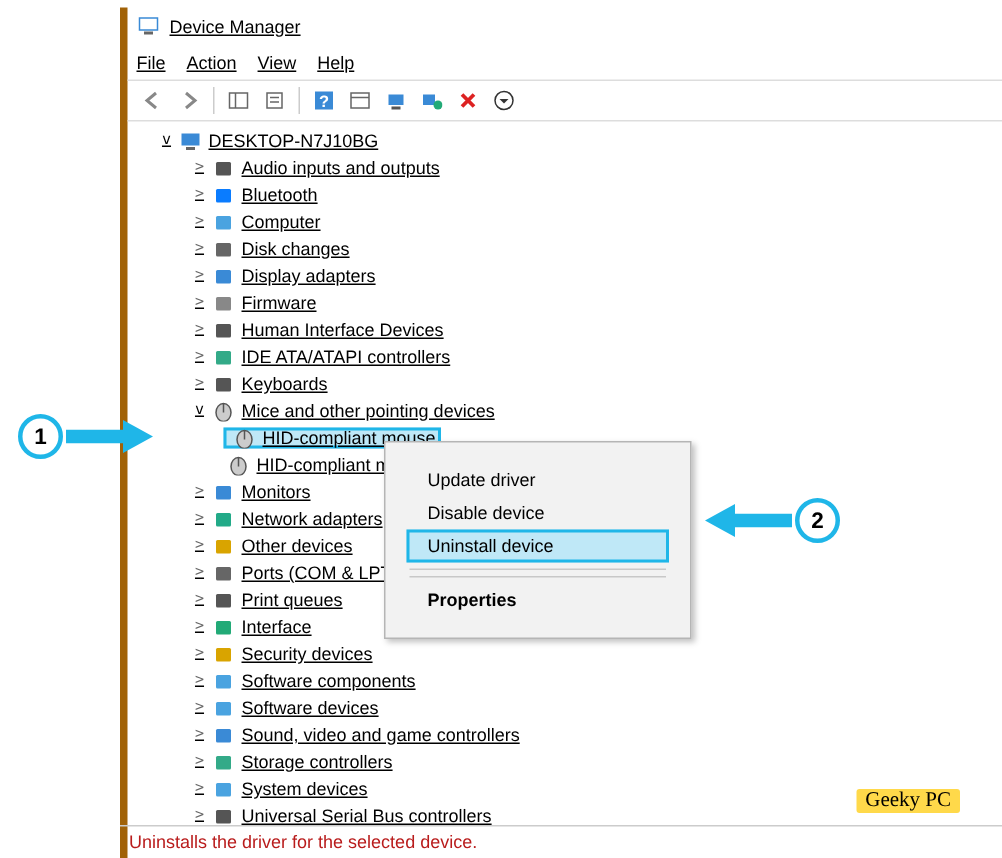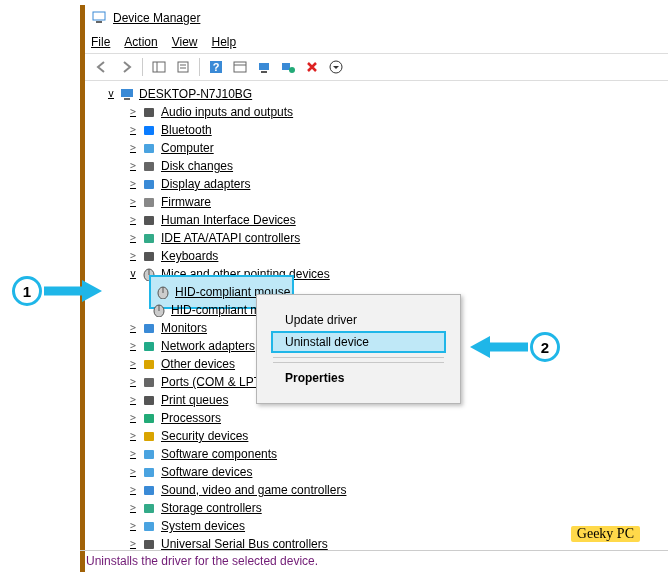--- a/index.html
+++ b/index.html
@@ -23,22 +23,22 @@
   .toolbar .tb-btn { width: 22px; height: 22px; display: flex; align-items: center; justify-content: center; border: 1px solid transparent; }
   .toolbar .sep { width: 1px; height: 18px; background: #ccc; margin: 0 3px; }
   .tree { padding: 4px 2px 4px 8px; overflow: hidden; position: relative; }
   .node { display: flex; align-items: center; height: 18px; line-height: 18px; white-space: nowrap; }
   .node .caret { width: 12px; text-align: center; color: #666; font-size: 10px; font-family: monospace; }
   .node .caret.exp { color: #000; }
   .node .ico { width: 16px; height: 16px; margin: 0 4px 0 2px; display: inline-flex; align-items: center; justify-content: center; }
   .lvl1 { padding-left: 12px; }
   .lvl2 { padding-left: 34px; }
   .lvl3 { padding-left: 56px; }
-  .sel-box { border: 2px solid #1fb6e8; background: #bfe8f7; padding: 0 2px; display: inline-flex; align-items: center; height: 34px; }
-  .status { position: absolute; left: 80px; right: 0; bottom: 0; height: 22px; border-top: 1px solid #ccc; padding: 3px 6px; font-size: 12px; color: #701a75; }
+  .sel-box { border: 2px solid #1fb6e8; background: #bfe8f7; padding: 0 2px; display: inline-flex; align-items: center; height: 14px; }
+  .status { position: absolute; left: 80px; right: 0; bottom: 0; height: 22px; border-top: 1px solid #ccc; padding: 3px 6px; font-size: 12px; color: #b91c1c; }
   .ctxmenu { position: absolute; left: 256px; top: 294px; width: 205px; background: #f2f2f2; border: 1px solid #b5b5b5; box-shadow: 2px 2px 4px rgba(0,0,0,0.25); padding: 14px; }
   .ctxmenu .mi { padding: 4px 14px 4px 14px; height: 22px; display: flex; align-items: center; }
   .ctxmenu .mi.hl { background: #bfe8f7; border: 2px solid #1fb6e8; padding: 2px 12px; }
   .ctxmenu .msep { height: 1px; background: #c8c8c8; margin: 4px 2px; }
   .ctxmenu .mi.bold { font-weight: 600; }
   .callout { position: absolute; display: flex; align-items: center; }
   .circ { width: 30px; height: 30px; border: 3px solid #1fb6e8; border-radius: 50%; background: #fff; display: flex; align-items: center; justify-content: center; font-weight: 700; font-size: 15px; color: #000; }
   .arrR { width: 62px; height: 26px; }
   .arrL { width: 62px; height: 26px; }
   .geeky { position: absolute; right: 28px; bottom: 30px; background: #ffd94a; padding: 0px 6px; font-family: cursive; font-size: 14px; border-radius: 2px; }
@@ -297,21 +297,21 @@
           </span>
           <span>Print queues</span>
         </div>
         <div class="node lvl2">
           <span class="caret">&gt;</span>
           <span class="ico">
             <svg width="14" height="14">
               <rect x="2" y="3" width="10" height="9" fill="#2a7" rx="1"></rect>
             </svg>
           </span>
-          <span>Processors</span>
+          <span>Interface</span>
         </div>
         <div class="node lvl2">
           <span class="caret">&gt;</span>
           <span class="ico">
             <svg width="14" height="14">
               <rect x="2" y="3" width="10" height="9" fill="#d9a400" rx="1"></rect>
             </svg>
           </span>
           <span>Security devices</span>
         </div>
@@ -369,20 +369,23 @@
           </span>
           <span>Universal Serial Bus controllers</span>
         </div>
       </div>
   </div>
 </div>
 
 <div class="ctxmenu">
   <div class="mi">
       <span>Update driver</span>
+    </div>
+  <div class="mi">
+      <span>Disable device</span>
     </div>
   <div class="mi hl">
       <span>Uninstall device</span>
     </div>
   <div class="msep"></div>
   <div class="msep"></div>
   <div class="mi bold">
       <span>Properties</span>
     </div>
 </div>

